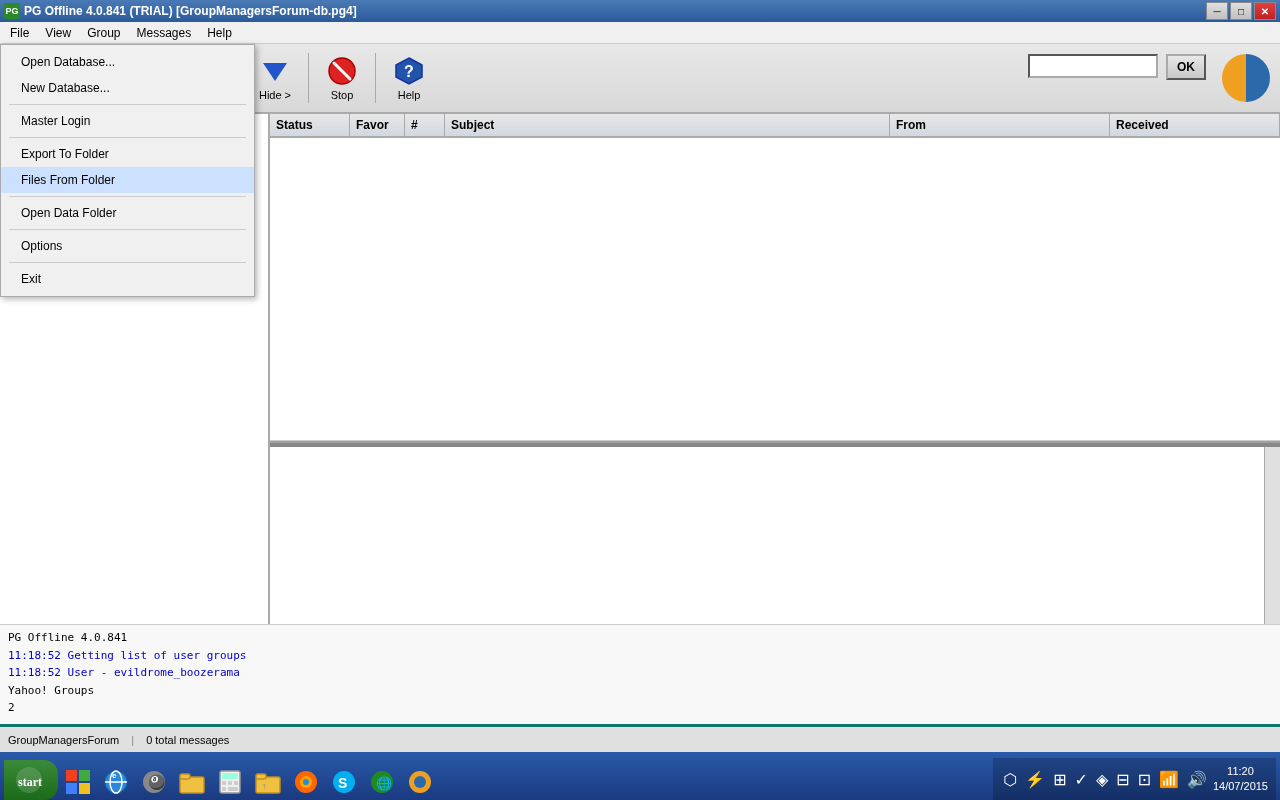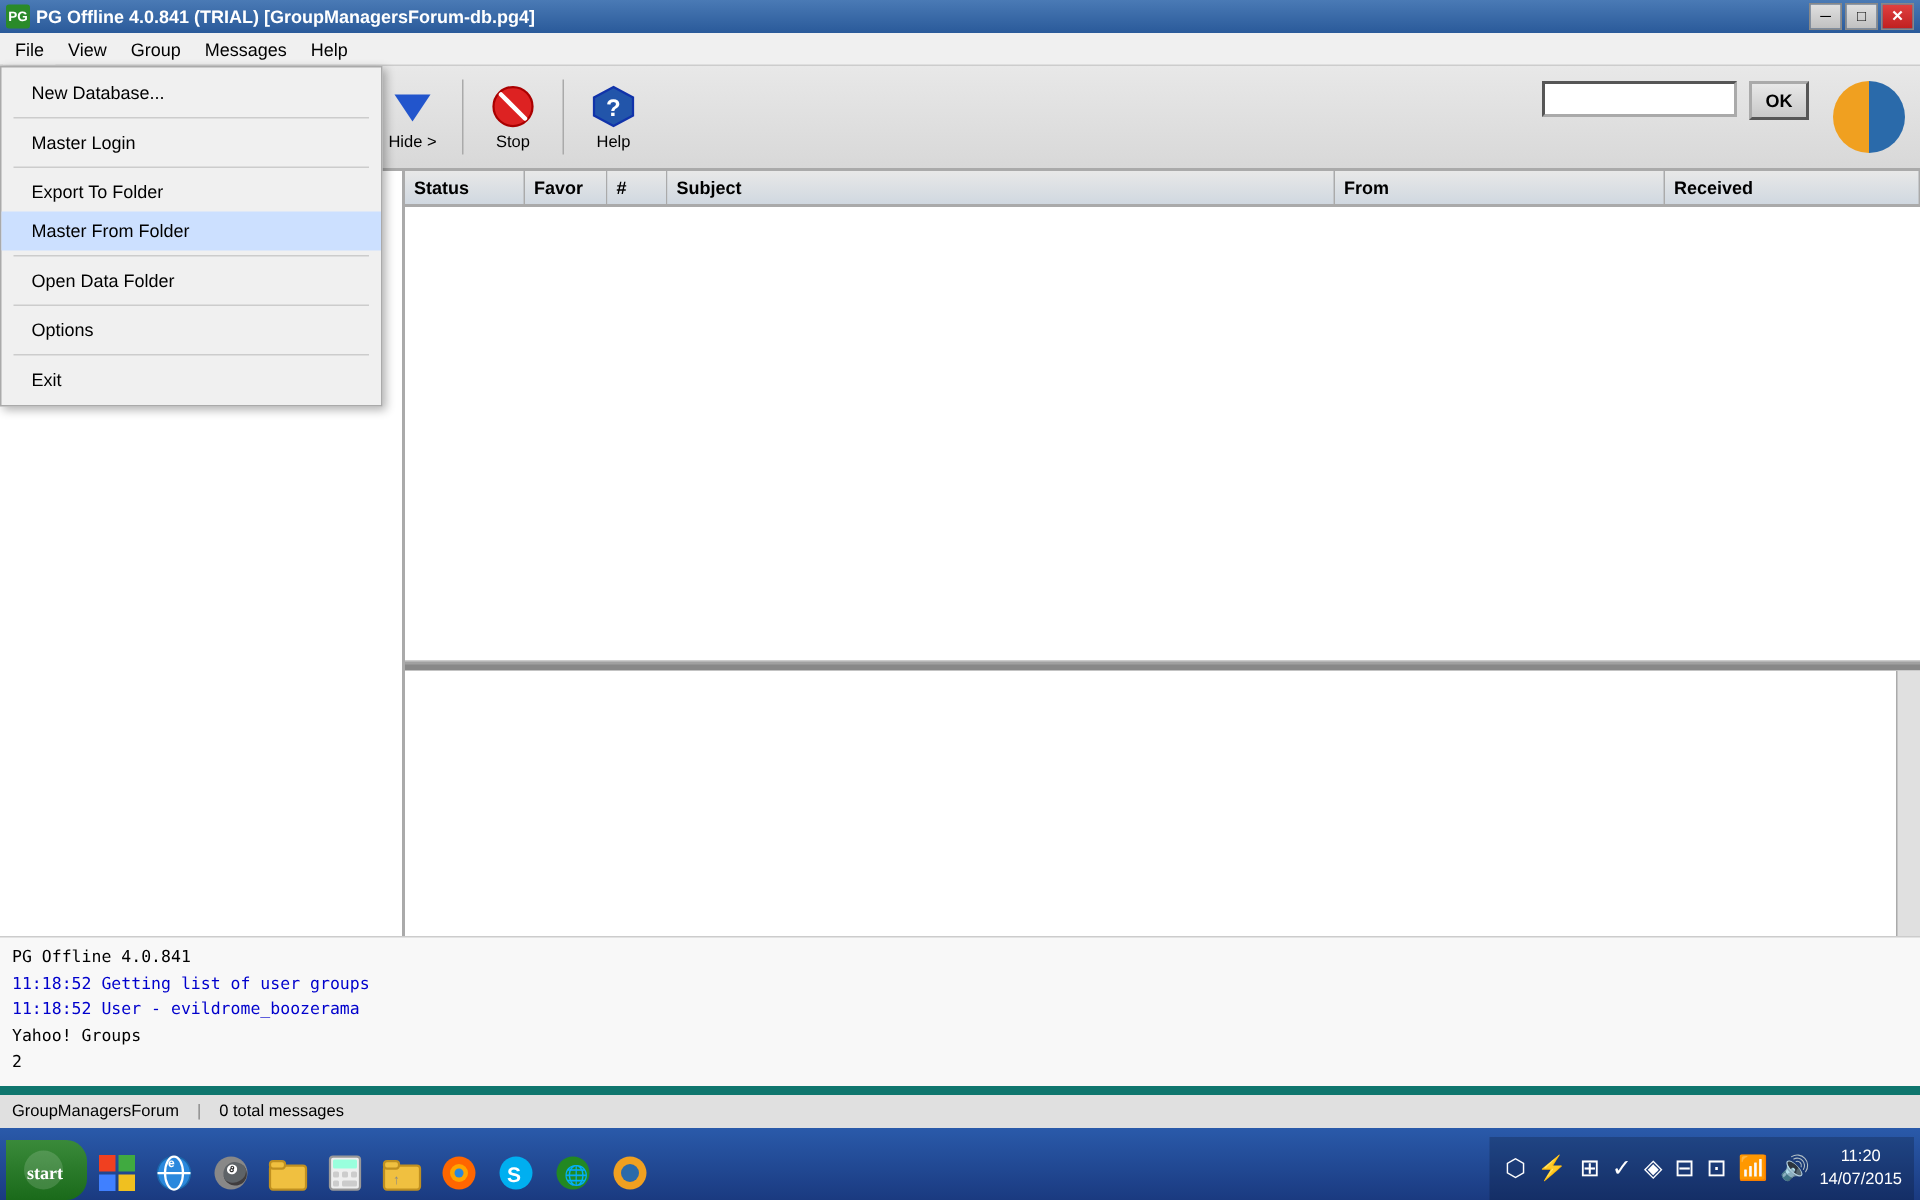--- a/index.html
+++ b/index.html
@@ -248,21 +248,21 @@
       padding: 4px 8px;
       font-size: 11px;
       line-height: 1.6;
       font-family: monospace;
     }
 
     
     #bottom-bar {
       height: 28px;
       background: #e0e0e0;
-      border-top: 6px solid #0f766e;
+      border-top: 3px solid #0f766e;
       display: flex;
       align-items: center;
       padding: 0 8px;
       font-size: 11px;
       gap: 12px;
     }
 
     
     #taskbar {
       position: absolute;
@@ -349,26 +349,27 @@
 
 <div id="menu-bar">
   <div class="menu-item active">File</div>
   <div class="menu-item">View</div>
   <div class="menu-item">Group</div>
   <div class="menu-item">Messages</div>
   <div class="menu-item">Help</div>
 </div>
 
 <div id="file-dropdown">
+  <div class="dropdown-item">Open Database...</div>
   <div class="dropdown-item">New Database...</div>
   <div class="dropdown-separator"></div>
   <div class="dropdown-item">Master Login</div>
   <div class="dropdown-separator"></div>
   <div class="dropdown-item">Export To Folder</div>
-  <div class="dropdown-item highlighted">Master From Folder</div>
+  <div class="dropdown-item highlighted">Files From Folder</div>
   <div class="dropdown-separator"></div>
   <div class="dropdown-item">Open Data Folder</div>
   <div class="dropdown-separator"></div>
   <div class="dropdown-item">Options</div>
   <div class="dropdown-separator"></div>
   <div class="dropdown-item">Exit</div>
 </div>
 
 <div id="toolbar">
   <button class="toolbar-btn">

